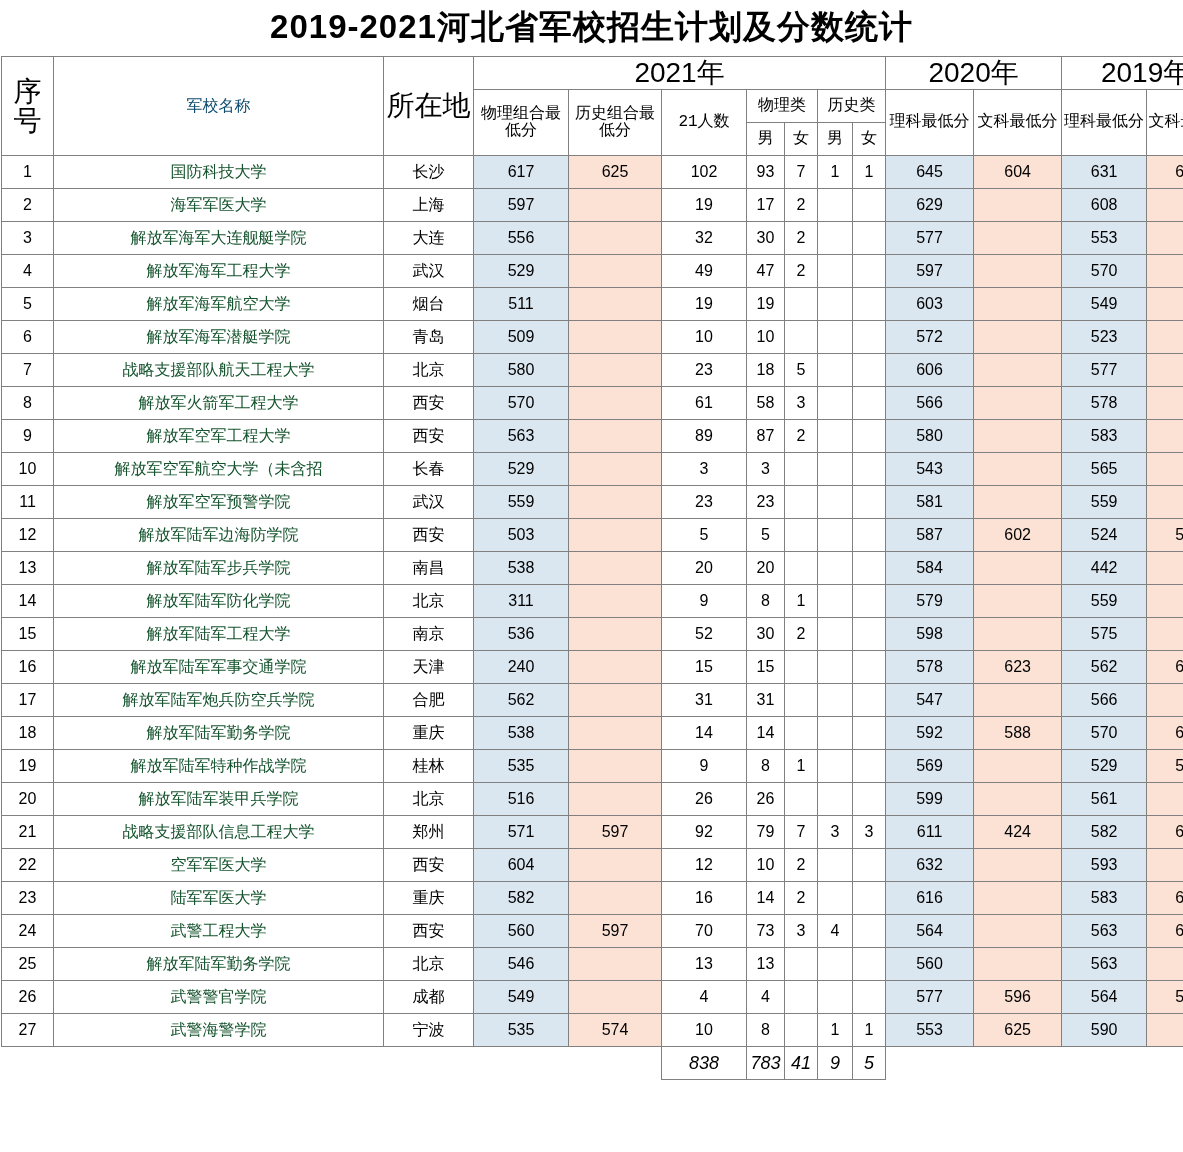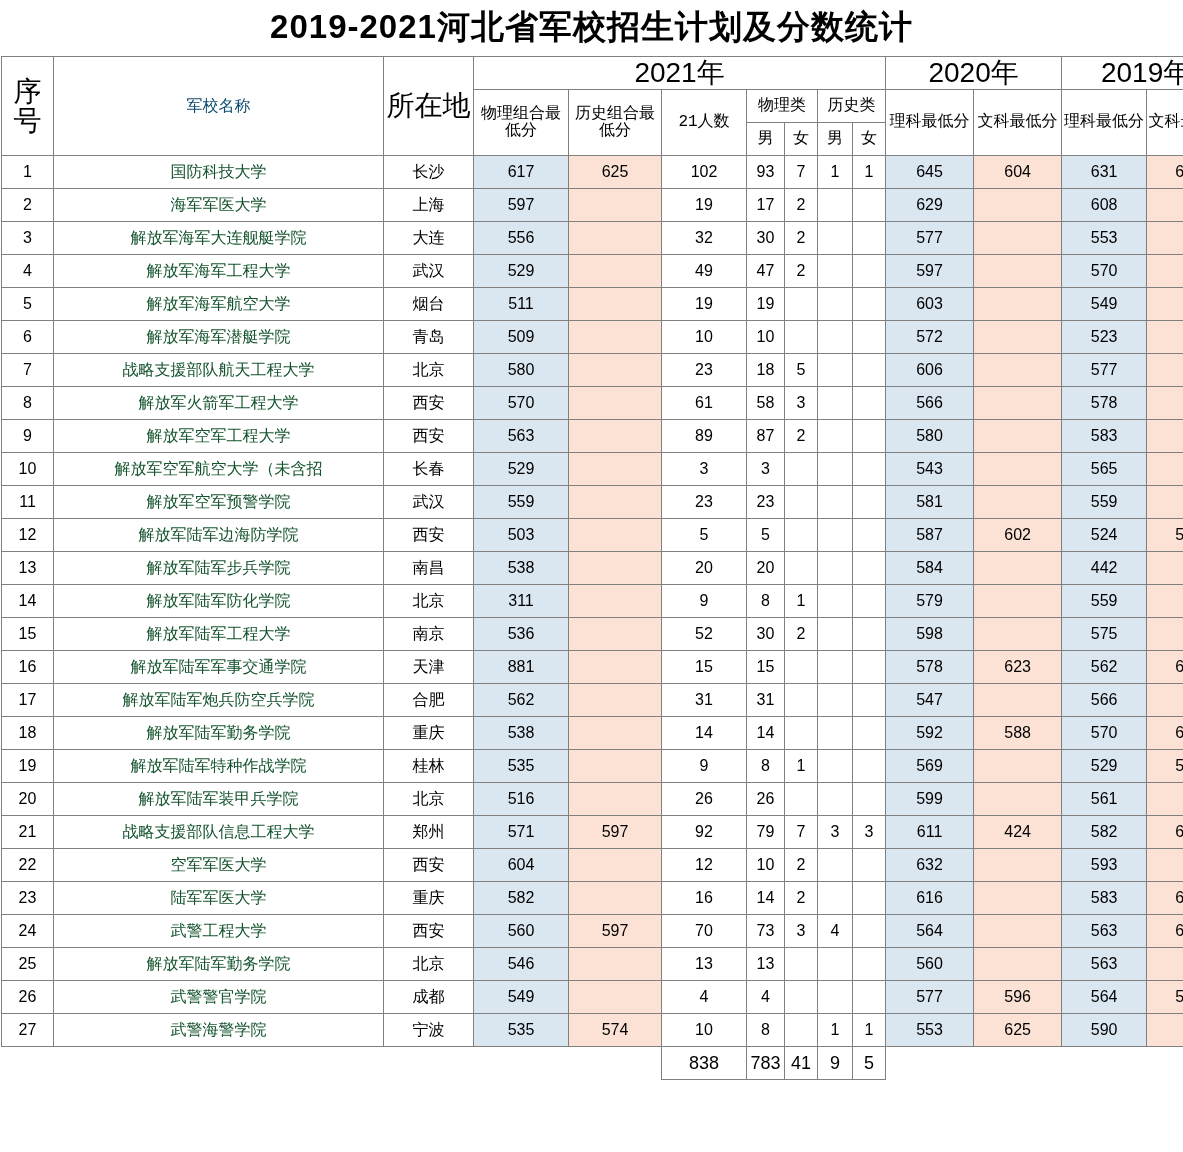--- a/index.html
+++ b/index.html
@@ -86,20 +86,21 @@
   td.loc { font-size: 19px; font-weight: bold; }
   td.blue { background: #dbe7f0; font-size: 18px; }
   td.orange { background: #fbe2d5; font-size: 18px; }
   td.plain { background: #ffffff; font-size: 18px; }
   td.small { font-size: 16px; }
   tr.total td { border: none; background: #fff; }
   tr.total td.tv {
     border: 1px solid #808080;
     background: #ffffff;
     font-size: 18px;
+    font-style: italic;
   }
   .two-line { line-height: 1.1; }
 </style>
 </head>
 <body>
 
 <div class="page">
 
   <div class="title">2019-2021河北省军校招生计划及分数统计</div>
 
@@ -385,21 +386,21 @@
           <td class="plain small"></td>
           <td class="blue">598</td>
           <td class="orange"></td>
           <td class="blue">575</td>
           <td class="orange">–</td>
         </tr>
         <tr>
           <td class="idx plain">16</td>
           <td class="name plain">解放军陆军军事交通学院</td>
           <td class="loc plain">天津</td>
-          <td class="blue">881</td>
+          <td class="blue">240</td>
           <td class="orange"></td>
           <td class="plain">15</td>
           <td class="plain small">15</td>
           <td class="plain small"></td>
           <td class="plain small"></td>
           <td class="plain small"></td>
           <td class="blue">578</td>
           <td class="orange">623</td>
           <td class="blue">562</td>
           <td class="orange">612</td>

